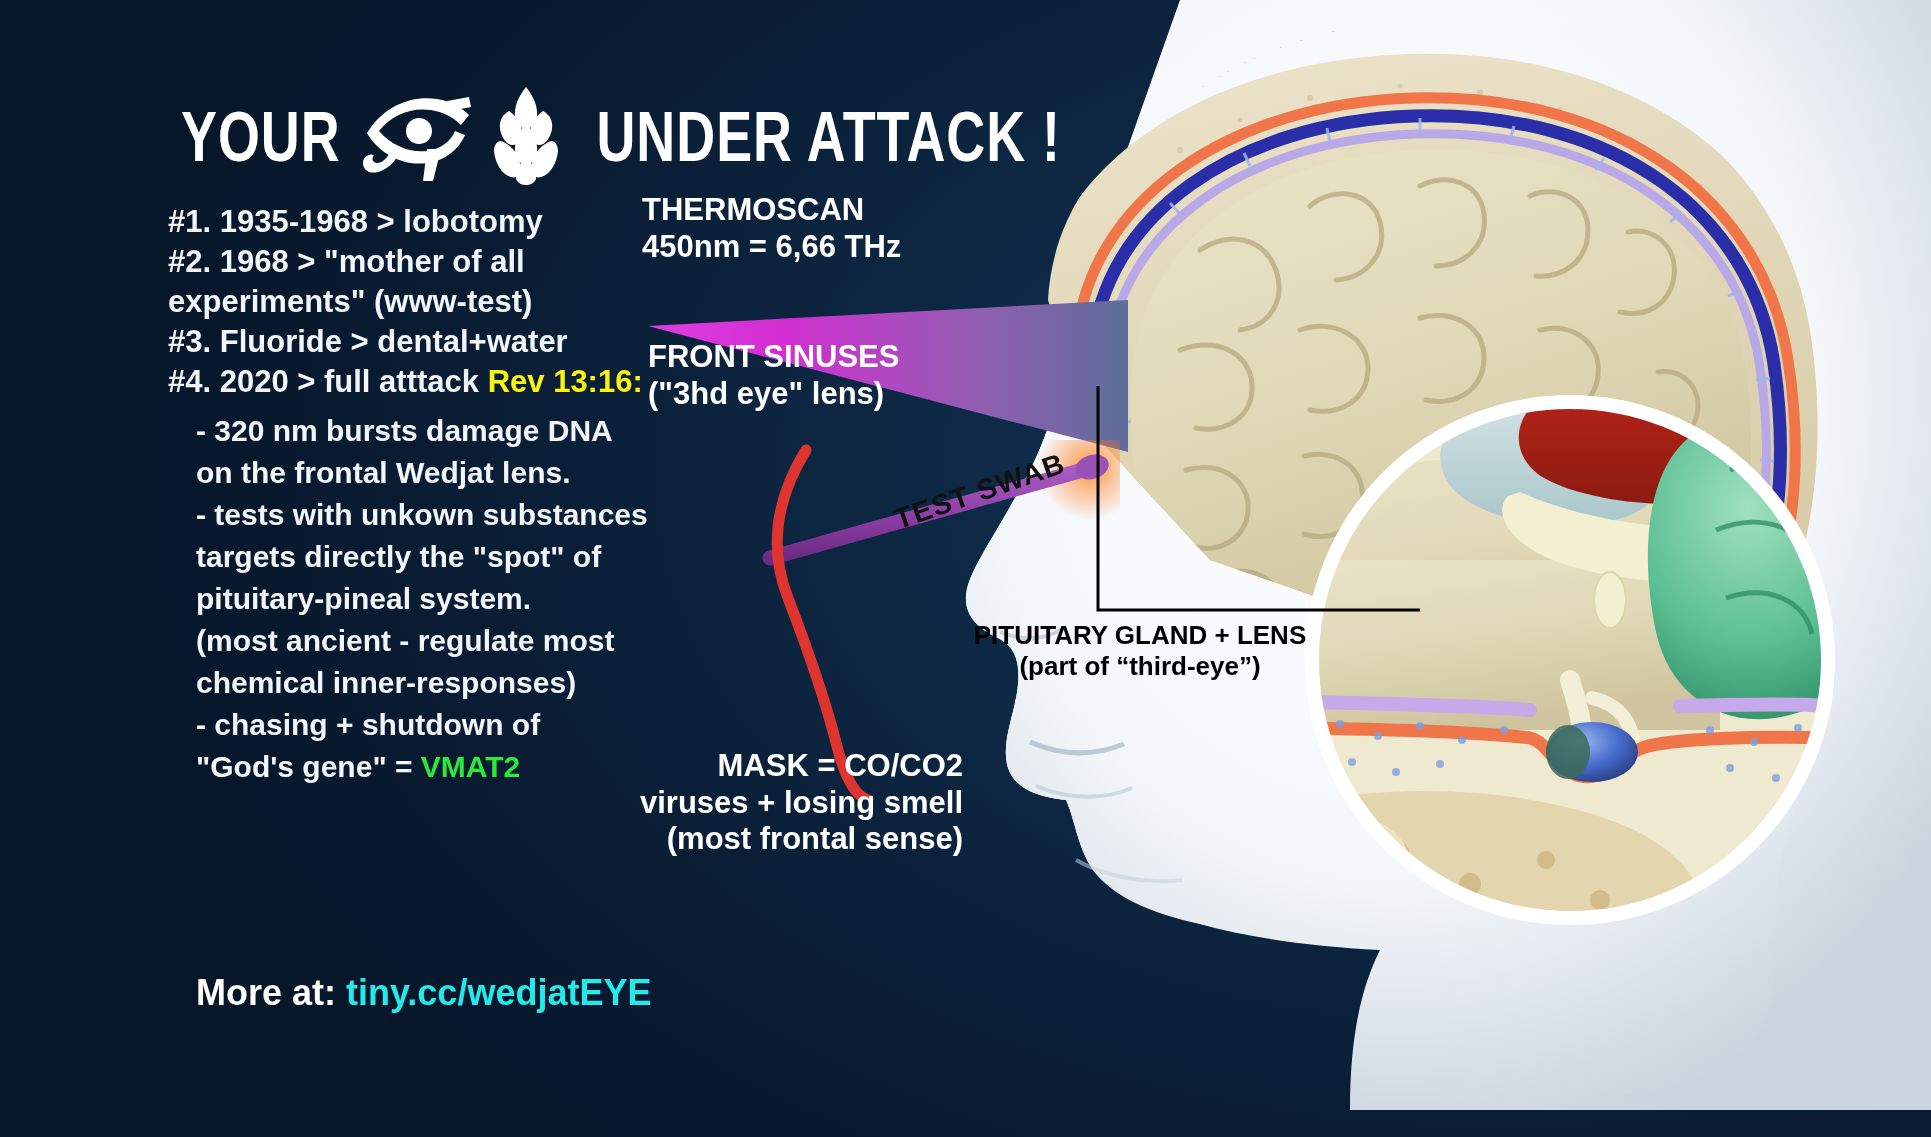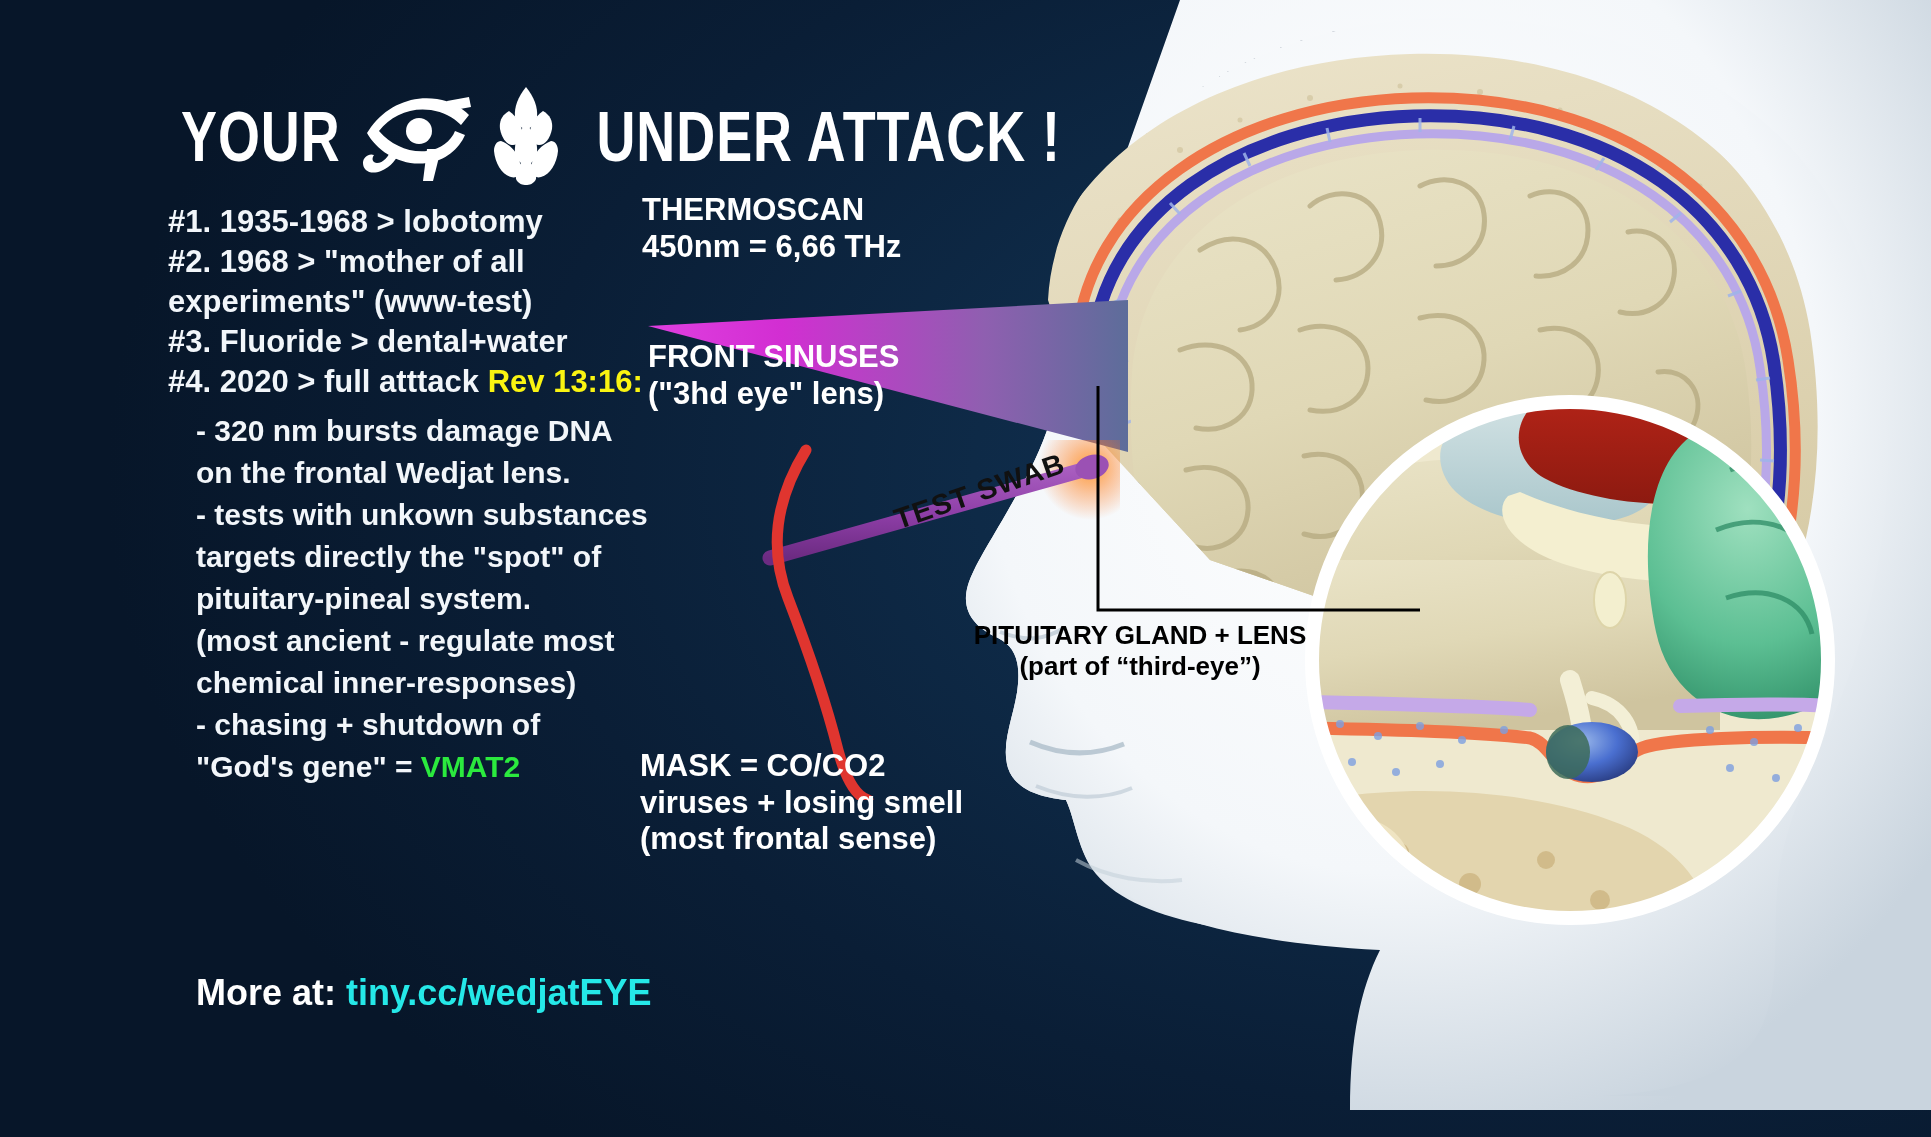--- a/index.html
+++ b/index.html
@@ -111,21 +111,21 @@
     position: absolute;
     color: #ffffff;
     font-weight: bold;
     line-height: 1.18;
   }
   .anno.dark { color: #000000; }
 
   #thermoscan-label { left: 642px; top: 192px; font-size: 31px; }
   #front-sinus-label { left: 648px; top: 339px; font-size: 31px; text-align: left; }
   #pituitary-label { left: 925px; top: 612px; font-size: 26px; text-align: center; width: 430px; margin-top: 8px; }
-  #mask-label { left: 640px; top: 748px; font-size: 31px; }
+  #mask-label { left: 640px; top: 748px; font-size: 31px; text-align: right; }
 
   #swab-label {
     position: absolute;
     left: 890px; top: 505px;
     font-size: 29px;
     font-weight: bold;
     color: #111111;
     transform: rotate(-19deg);
     transform-origin: left top;
     white-space: nowrap;

